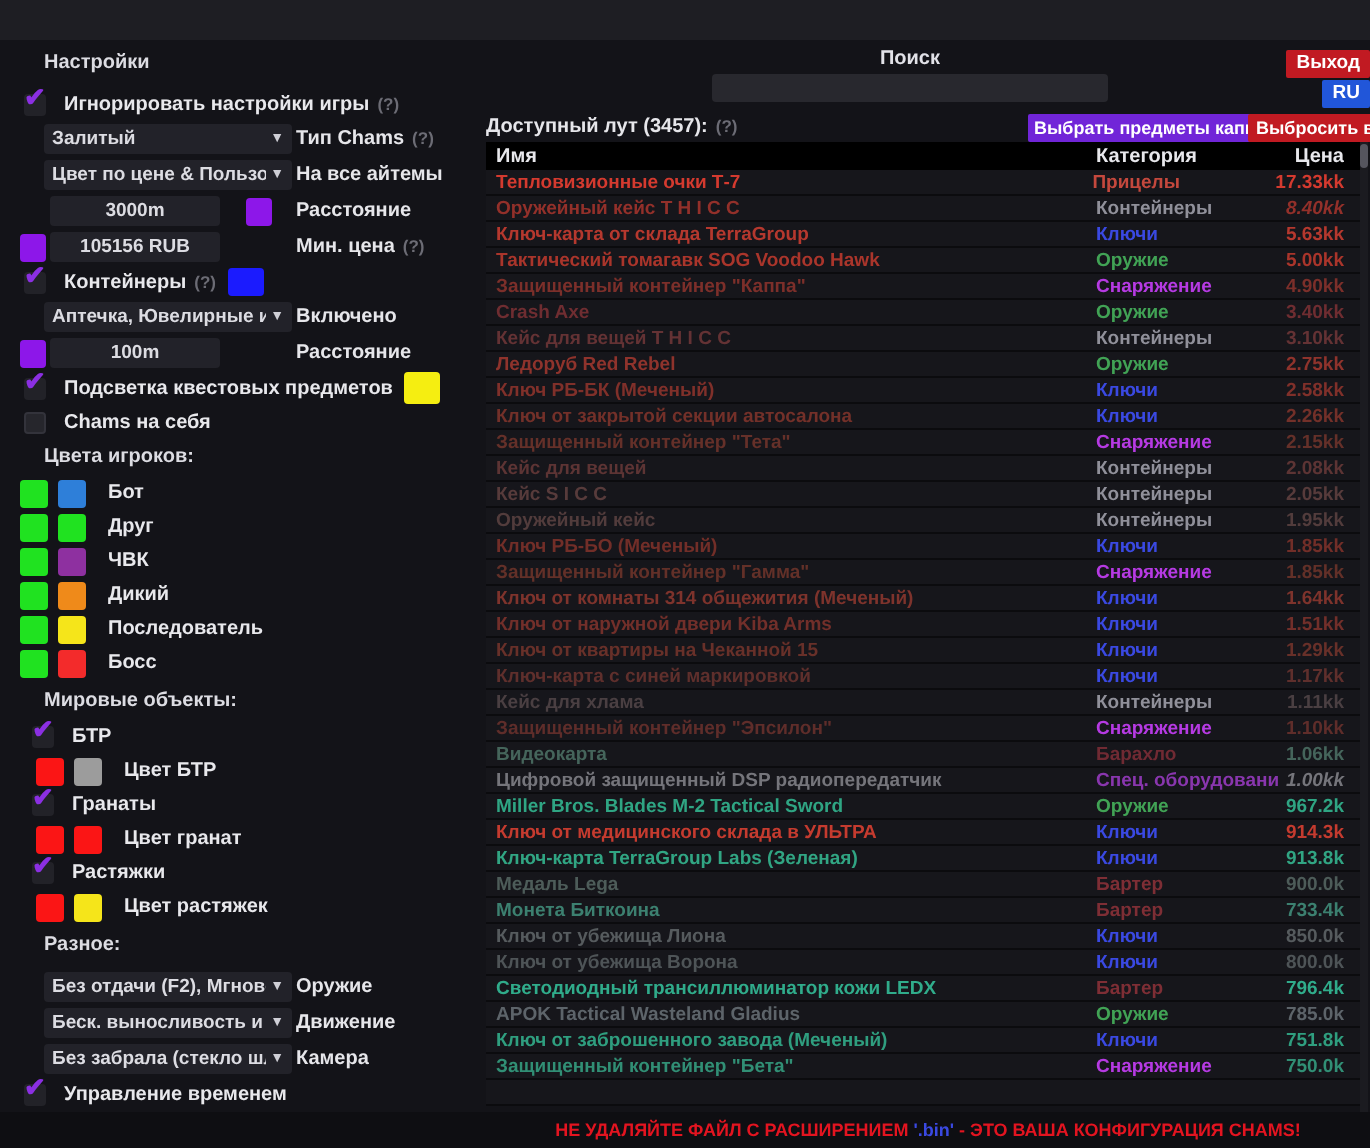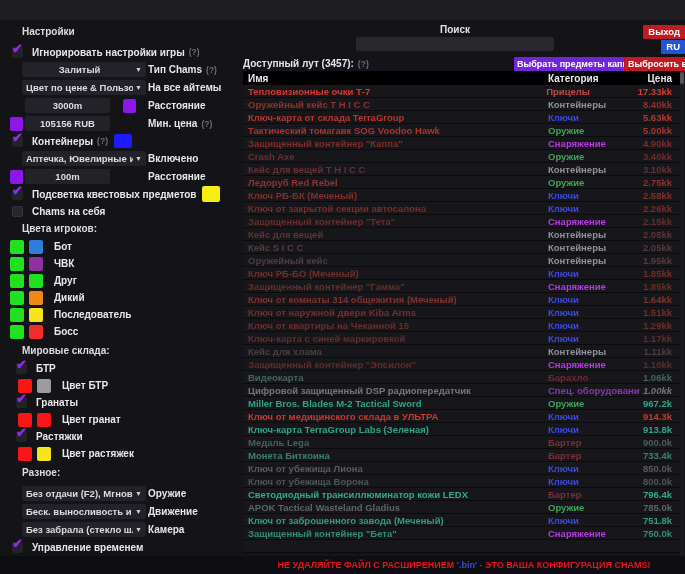--- a/index.html
+++ b/index.html
@@ -19,21 +19,21 @@
   .sec-title.mt { margin-top:5px; }
   .row { position:relative; height:17px; display:flex; align-items:center; margin-bottom:1px; }
   .row.h16 { height:16px; }
   .rlabel { position:absolute; left:138px; font-size:10px; color:#e6e6ea; white-space:nowrap;text-align:right; }
   .hint { color:#6c6c75; font-size:8.5px; margin-left:4px; }
   .chk { position:relative; width:11px; height:11px; background:#222228; border-radius:2px; margin-left:2px; flex:none; }
   .chk .tick { position:absolute; left:0px; top:-5px; color:#8b2fe2; font-size:13px; line-height:13px; }
   .chk.empty { background:#26262c; border:1px solid #33333b; }
   .chk-label { font-size:10px; margin-left:9px; white-space:nowrap; }
   .dd { width:124px; height:15px; background:#222229; border-radius:2px; display:flex; align-items:center; padding:0 4px; margin-left:12px; }
-  .dd .val { flex:1; font-size:9.5px; white-space:nowrap; overflow:hidden; color:#dcdce2;text-align:center; }
+  .dd .val { flex:1; font-size:9.5px; white-space:nowrap; overflow:hidden; color:#dcdce2; }
   .dd .arr { font-size:7px; color:#cfcfd6; margin-left:2px; }
   .inp { width:85px; height:15px; background:#222229; border-radius:2px; text-align:center; line-height:15px; font-size:9.5px; color:#dcdce2; margin-left:15px; }
   .inp.noml { margin-left:2px; }
   .swatch { width:13px; height:14px; border-radius:2px; flex:none; }
   .sq { width:14px; height:14px; border-radius:2px; flex:none; }
   .colorrow { height:17px; display:flex; align-items:center; margin-bottom:0px; }
   .colorrow .sq + .sq { margin-left:5px; }
   .colorrow .chk-label { margin-left:11px; }
   .wo-colors { padding-left:8px; }
   .wo-check { padding-left:4px; height:15px; }
@@ -146,45 +146,45 @@
 
   <div class="sec-title" style="margin-bottom:4px;">Цвета игроков:</div>
 
   <div class="colorrow">
     <span class="sq" style="background-color: rgb(32, 226, 32);"></span>
     <span class="sq" style="background-color: rgb(46, 127, 217);"></span>
     <span class="chk-label">Бот</span>
   </div>
   <div class="colorrow">
     <span class="sq" style="background-color: rgb(32, 226, 32);"></span>
+    <span class="sq" style="background-color: rgb(32, 226, 32);"></span>
+    <span class="chk-label">Друг</span>
+  </div>
+  <div class="colorrow">
+    <span class="sq" style="background-color: rgb(32, 226, 32);"></span>
     <span class="sq" style="background-color: rgb(142, 48, 160);"></span>
     <span class="chk-label">ЧВК</span>
   </div>
   <div class="colorrow">
     <span class="sq" style="background-color: rgb(32, 226, 32);"></span>
-    <span class="sq" style="background-color: rgb(32, 226, 32);"></span>
-    <span class="chk-label">Друг</span>
-  </div>
-  <div class="colorrow">
-    <span class="sq" style="background-color: rgb(32, 226, 32);"></span>
     <span class="sq" style="background-color: rgb(239, 138, 26);"></span>
     <span class="chk-label">Дикий</span>
   </div>
   <div class="colorrow">
     <span class="sq" style="background-color: rgb(32, 226, 32);"></span>
     <span class="sq" style="background-color: rgb(245, 229, 26);"></span>
     <span class="chk-label">Последователь</span>
   </div>
   <div class="colorrow">
     <span class="sq" style="background-color: rgb(32, 226, 32);"></span>
     <span class="sq" style="background-color: rgb(243, 43, 43);"></span>
     <span class="chk-label">Босс</span>
   </div>
 
-  <div class="sec-title mt" style="margin-bottom:4px;">Мировые склада:</div>
+  <div class="sec-title mt" style="margin-bottom:4px;">Мировые объекты:</div>
 
   <div class="row h16 wo-check">
     <span class="chk">
         <span class="tick">✔</span>
       </span>
     <span class="chk-label">БТР</span>
   </div>
   <div class="colorrow wo-colors">
     <span class="sq" style="background-color: rgb(251, 21, 21);"></span>
     <span class="sq" style="background-color: rgb(156, 156, 156);"></span>
@@ -267,21 +267,21 @@
 </div>
 <div class="tbody">
     <div class="trow">
       <div class="c-name" style="color: rgb(212, 58, 47);">Тепловизионные очки Т-7</div>
       <div class="c-cat" style="color: rgb(196, 72, 61);">Прицелы</div>
       <div class="c-price" style="color: rgb(212, 58, 47);">17.33kk</div>
     </div>
     <div class="trow">
       <div class="c-name" style="color: rgb(147, 48, 42);">Оружейный кейс T H I C C</div>
       <div class="c-cat" style="color: rgb(144, 144, 154);">Контейнеры</div>
-      <div class="c-price" style="color: rgb(147, 48, 42);">8.40kk</div>
+      <div class="c-price" style="color: rgb(147, 48, 42); font-style: italic;">8.40kk</div>
     </div>
     <div class="trow">
       <div class="c-name" style="color: rgb(181, 56, 46);">Ключ-карта от склада TerraGroup</div>
       <div class="c-cat" style="color: rgb(58, 73, 226);">Ключи</div>
       <div class="c-price" style="color: rgb(181, 56, 46);">5.63kk</div>
     </div>
     <div class="trow">
       <div class="c-name" style="color: rgb(170, 53, 43);">Тактический томагавк SOG Voodoo Hawk</div>
       <div class="c-cat" style="color: rgb(65, 163, 85);">Оружие</div>
       <div class="c-price" style="color: rgb(170, 53, 43);">5.00kk</div>

